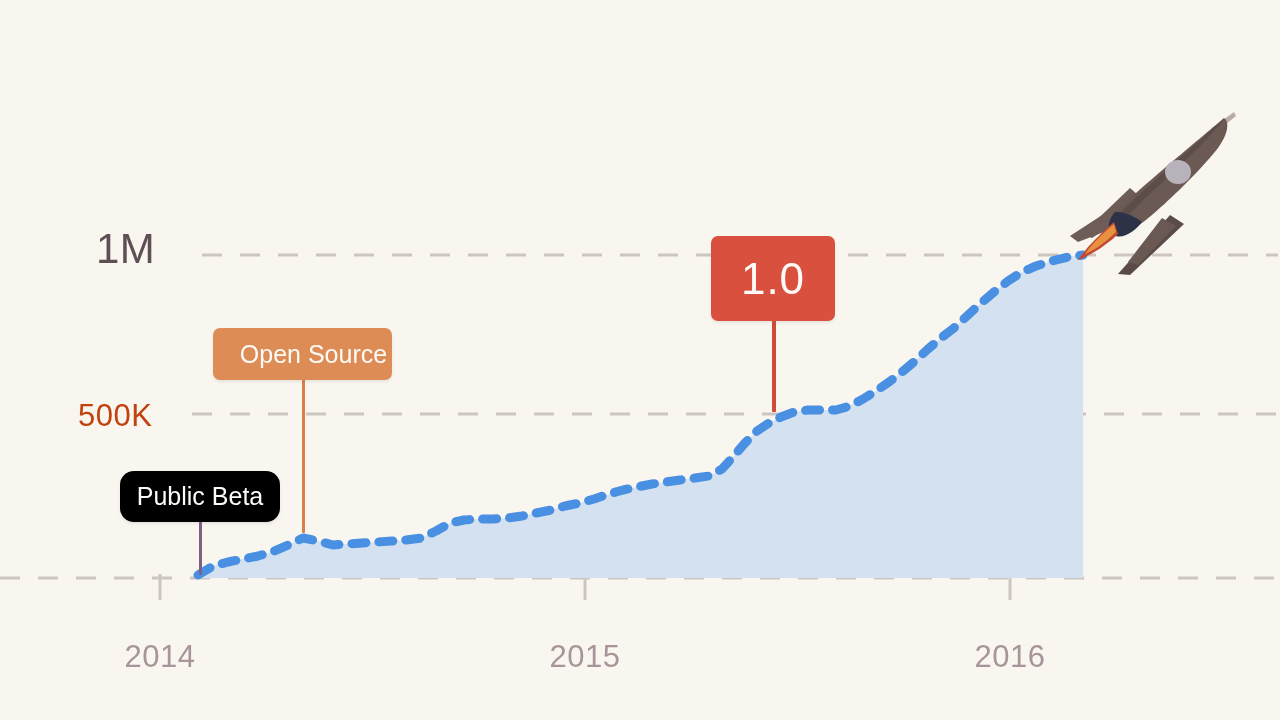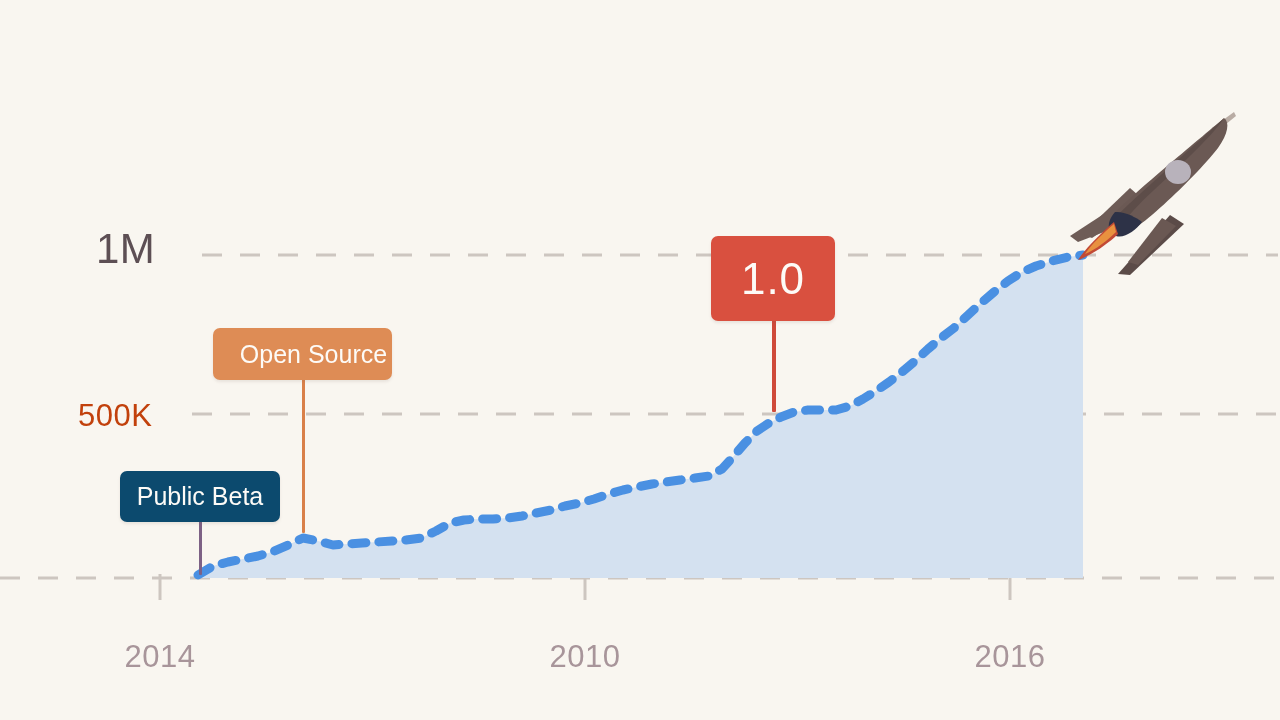--- a/index.html
+++ b/index.html
@@ -65,23 +65,24 @@
     border-radius: 7px;
     box-shadow: 0 2px 3px rgba(120,100,90,0.13);
     white-space: nowrap;
     box-sizing: border-box;
   }
   .badge-beta {
     left: 120px;
     top: 471px;
     width: 160px;
     height: 51px;
-    background: #0c4a6e;
+    background: #000000;
     font-size: 25px;
     font-weight: normal;
+    border-radius: 14px;
   }
   .badge-oss {
     left: 213px;
     top: 328px;
     width: 179px;
     height: 52px;
     background: #de8c55;
     font-size: 25px;
     font-weight: normal;
     padding-left: 22px;
@@ -164,21 +165,21 @@
              L 850,406 L 863,399 L 876,391 L 889,382 L 902,372
              L 915,361 L 928,349 L 941,338 L 954,328 L 967,316
              L 980,304 L 994,292 L 1008,281 L 1022,272 L 1036,266
              L 1052,261 L 1068,257 L 1083,255"></path>
   </svg>
 
   <div class="ylabel major">1M</div>
   <div class="ylabel minor">500K</div>
 
   <div class="xlabel" style="left:160px;">2014</div>
-  <div class="xlabel" style="left:585px;">2010</div>
+  <div class="xlabel" style="left:585px;">2015</div>
   <div class="xlabel" style="left:1010px;">2016</div>
 
   <div class="stem stem-beta"></div>
   <div class="stem stem-oss"></div>
   <div class="stem stem-ten"></div>
 
   <div class="badge badge-beta">Public Beta</div>
   <div class="badge badge-oss">Open Source</div>
   <div class="badge badge-ten">1.0</div>
 

